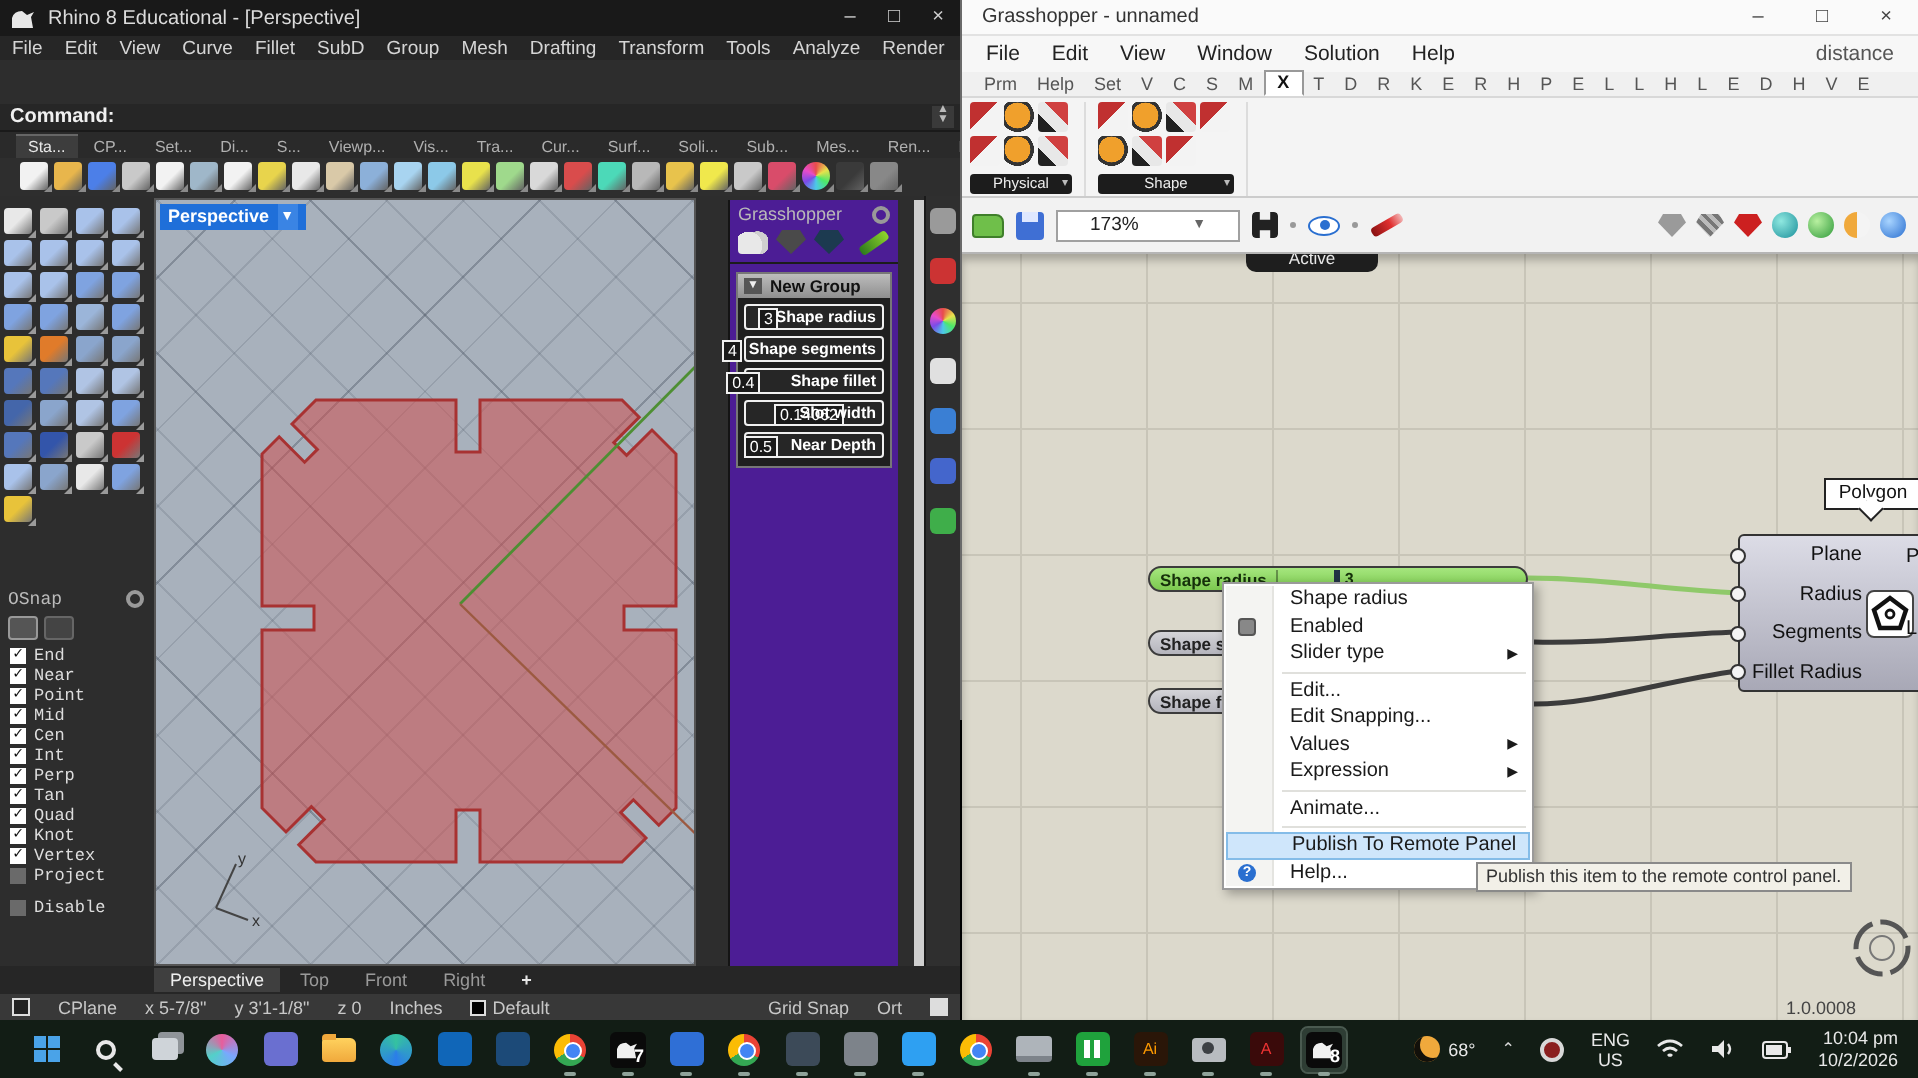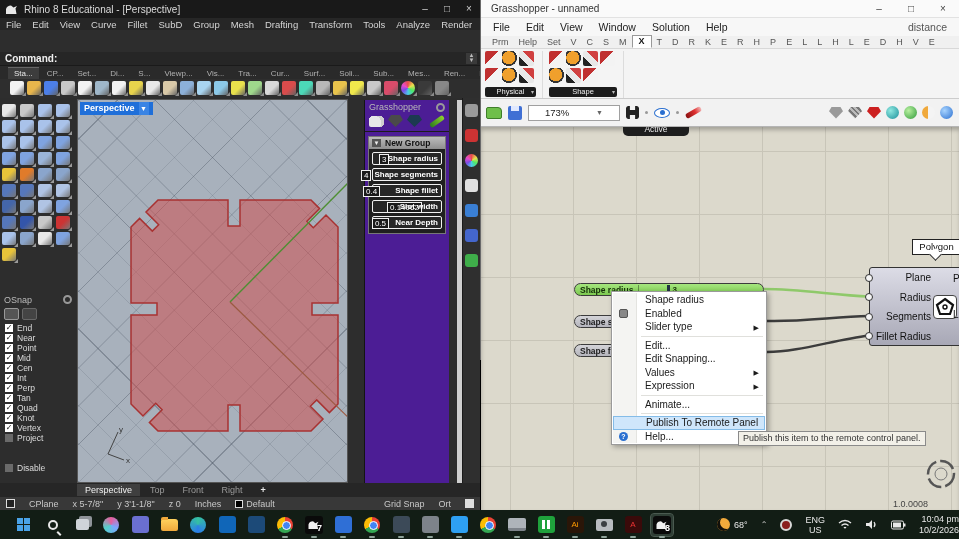--- a/index.html
+++ b/index.html
@@ -31,30 +31,30 @@
     display:flex; gap:3px; padding:2px 0 0 10px; }
   .r-ticon { width:14px; height:14px; border-radius:2px; position:relative; }
   .r-ticon::after { content:""; position:absolute; right:-2px; bottom:-1px; border:2px solid transparent; border-bottom-color:#8a8a8a; border-right-color:#8a8a8a; }
   .wheel { background:conic-gradient(#e84c4c,#e8e14c,#4ce868,#4cc9e8,#7a4ce8,#e84cc9,#e84c4c) !important; border-radius:50% !important; }
 
   .r-main { position:absolute; left:0; top:98px; width:480px; height:385px; background:#2d2d2d; }
   .r-sicons { position:absolute; left:2px; top:6px; width:74px; display:flex; flex-wrap:wrap; gap:3px 4px; }
   .r-sicon { width:14px; height:13px; border-radius:2px; position:relative; }
   .r-sicon::after { content:""; position:absolute; right:-2px; bottom:-2px; border:2px solid transparent; border-bottom-color:#9a9a9a; border-right-color:#9a9a9a; }
 
-  .r-osnap { position:absolute; left:0; top:195px; width:76px; color:#ccc; }
+  .r-osnap { position:absolute; left:0; top:195px; width:76px; color:#ccc;font-family:Liberation Mono, monospace; }
   .r-osnap-head { display:flex; justify-content:space-between; padding:2px 4px; font-size:9px; color:#bbb; }
   .gear { width:9px; height:9px; border-radius:50%; border:2px solid #999; position:relative; }
   .r-osnap-tabs { display:flex; gap:3px; padding:1px 4px 3px; }
   .r-osnap-tab { width:15px; height:12px; background:#444; border:1px solid #666; border-radius:2px; }
   .r-osnap-tab.sel { background:#555; border-color:#999; }
   .snap-row { display:flex; align-items:center; gap:4px; height:10px; padding-left:5px; font-size:8.5px; color:#ddd; }
   .cbx { width:8px; height:8px; background:#fff; color:#111; font-size:8px; line-height:8px; text-align:center; flex:0 0 auto; }
   .cbx.off { background:#6a6a6a; }
-  .snap-disable { margin-top:20px; }
+  .snap-disable { margin-top:6px; }
 
   
   .r-vp { position:absolute; left:77px; top:1px; width:271px; height:384px; background:#a8b1bc; overflow:hidden; border:1px solid #555; }
   .r-vp-grid { position:absolute; inset:0;
     background-image:
       repeating-linear-gradient(45deg, rgba(70,80,95,0.18) 0 1px, transparent 1px 27px),
       repeating-linear-gradient(-45deg, rgba(70,80,95,0.18) 0 1px, transparent 1px 27px),
       repeating-linear-gradient(45deg, rgba(60,70,85,0.22) 0 1px, transparent 1px 108px),
       repeating-linear-gradient(-45deg, rgba(60,70,85,0.22) 0 1px, transparent 1px 108px); }
   .vp-tab { position:absolute; left:2px; top:2px; height:13px; background:#1f6fd9; color:#fff;
@@ -205,21 +205,21 @@
     background:conic-gradient(#ea4335 0 33%, #34a853 33% 66%, #fbbc05 66% 100%); position:relative; }
   .chrome-ic::after { content:""; position:absolute; left:4.5px; top:4.5px; width:7px; height:7px; border-radius:50%;
     background:#4285f4; border:1.5px solid #fff; }
   .rhino-ic { width:18px; height:18px; background:#0a0a0a; border-radius:3px; position:relative; }
   .rhino-ic svg { position:absolute; left:2px; top:4px; }
   .cam-ic { width:17px; height:12px; background:#b8bcc0; border-radius:2px; position:relative; }
   .cam-ic::after { content:""; position:absolute; left:5.5px; top:2.5px; width:6px; height:6px; border-radius:50%; background:#3c4044; }
   .kbd-ic { width:18px; height:13px; background:#aeb4ba; border-radius:2px; border-bottom:3px solid #7d838a; }
   .greenh { width:17px; height:17px; background:#1fa23c; border-radius:3px; display:flex; gap:2px; align-items:center; justify-content:center; }
   .greenh div { width:3px; height:9px; background:#fff; }
-  .tb-tray { margin-left:auto; display:flex; align-items:center; gap:13px; color:#e8e8e8; font-size:9px; }
+  .tb-tray { margin-left:auto; display:flex; align-items:center; gap:13px; padding-right:10px; color:#e8e8e8; font-size:9px; }
   .moon { width:13px; height:13px; border-radius:50%; background:#f0a93c; box-shadow:inset 3px -2px 0 #12100a; }
   .chev { color:#d8d8d8; font-size:8px; }
   .recdot { width:12px; height:12px; border-radius:50%; background:#8a1f1f; border:2px solid #d8d8d8; }
   .lang { text-align:center; line-height:10px; }
   .tray-time { text-align:right; line-height:11px; }
 </style>
 </head>
 <body>
 
 <div id="rhino">

